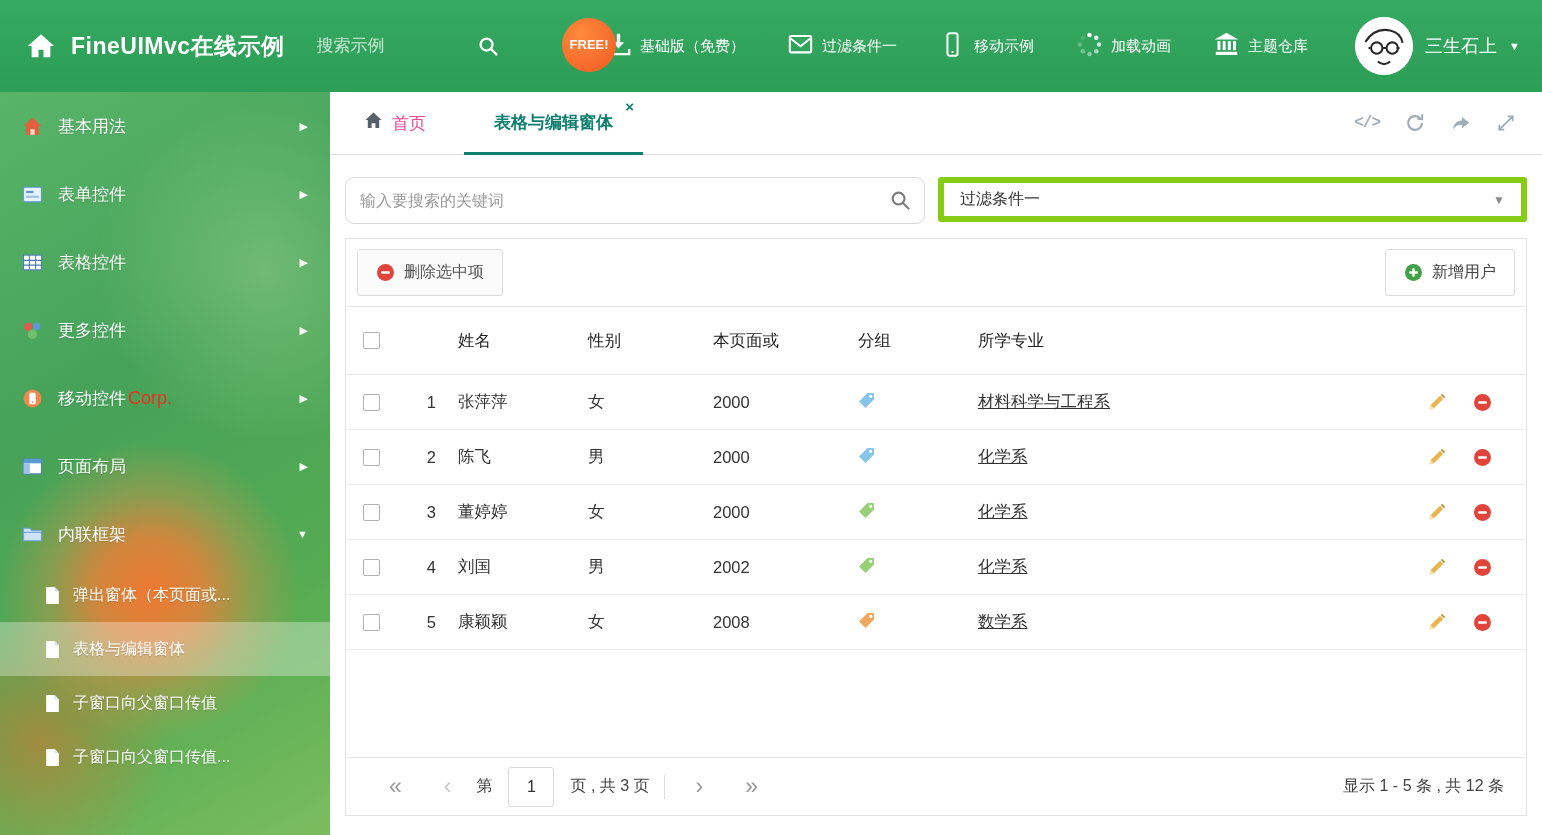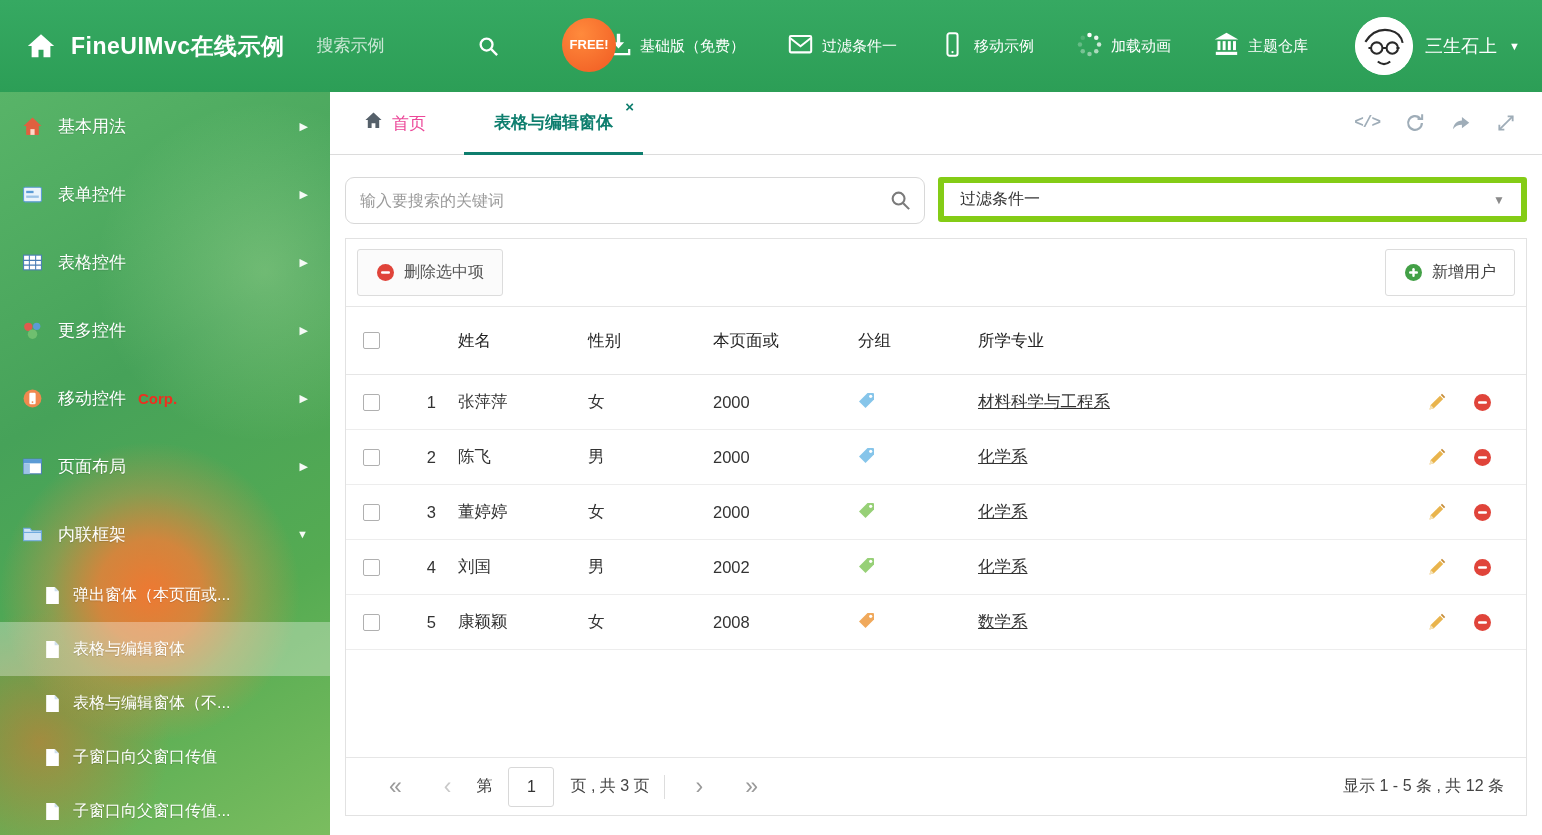--- a/index.html
+++ b/index.html
@@ -30,21 +30,21 @@
   .sidebar { position:absolute; top:92px; left:0; width:330px; height:821px; overflow:hidden; color:#fff;
     background:
       radial-gradient(circle at 150px 500px, rgba(246,118,48,.95) 0, rgba(243,125,55,.8) 52px, rgba(242,140,70,.35) 100px, rgba(242,140,70,0) 150px),
       radial-gradient(circle at 40px 650px, rgba(236,108,44,.5) 0, rgba(236,108,44,0) 130px),
       radial-gradient(circle at 265px 180px, rgba(205,240,175,.3) 0, rgba(205,240,175,0) 170px),
       linear-gradient(150deg,#58b468 0%,#46a259 35%,#55ab52 65%,#85c263 100%);
   }
   .side-item { display:flex; align-items:center; height:68px; padding:0 22px; font-size:17px; cursor:pointer; }
   .s-ic { width:22px; margin-right:14px; display:flex; flex:none; }
   .s-label { white-space:nowrap; text-shadow:0 1px 1px rgba(0,0,0,.15); }
-  .corp { color:#ee2f1f; font-size:15px; margin-left:12px; font-weight:bold; }
+  .corp { color:#ee2f1f; font-size:18px; margin-left:2px; font-weight:normal; }
   .s-arrow { margin-left:auto; font-size:11px; opacity:.95; }
   .side-sub { display:flex; align-items:center; height:54px; padding:0 22px 0 44px; font-size:16px; cursor:pointer; }
   .side-sub.selected { background:rgba(255,255,255,.32); }
   .sub-ic { width:17px; margin-right:12px; display:flex; flex:none; }
   .sub-label { white-space:nowrap; overflow:hidden; text-shadow:0 1px 1px rgba(0,0,0,.15); }
 
   
   .main { position:absolute; top:92px; left:330px; width:1212px; height:743px; background:#fff; }
   .tabbar { display:flex; align-items:stretch; height:63px; border-bottom:1px solid #dcdcdc; padding-left:18px; }
   .tab { display:flex; align-items:center; gap:9px; padding:0 16px; font-size:17px; color:#ec4899; cursor:pointer; }
@@ -294,29 +294,20 @@
       </span>
       <span class="sub-label">表格与编辑窗体</span>
     </div>
     <div class="side-sub">
       <span class="sub-ic">
         <svg width="17" height="19" viewBox="0 0 16 18">
             <path d="M2 1 h8 l4 4 v12 H2 z" fill="#fff"></path>
             <path d="M10 1 l4 4 h-4 z" fill="#cfe0ee"></path>
           </svg>
       </span>
-      <span class="sub-label">表格与编辑窗体（不...</span>
-    </div>
-    <div class="side-sub">
-      <span class="sub-ic">
-        <svg width="17" height="19" viewBox="0 0 16 18">
-            <path d="M2 1 h8 l4 4 v12 H2 z" fill="#fff"></path>
-            <path d="M10 1 l4 4 h-4 z" fill="#cfe0ee"></path>
-          </svg>
-      </span>
       <span class="sub-label">子窗口向父窗口传值</span>
     </div>
     <div class="side-sub">
       <span class="sub-ic">
         <svg width="17" height="19" viewBox="0 0 16 18">
             <path d="M2 1 h8 l4 4 v12 H2 z" fill="#fff"></path>
             <path d="M10 1 l4 4 h-4 z" fill="#cfe0ee"></path>
           </svg>
       </span>
       <span class="sub-label">子窗口向父窗口传值...</span>

